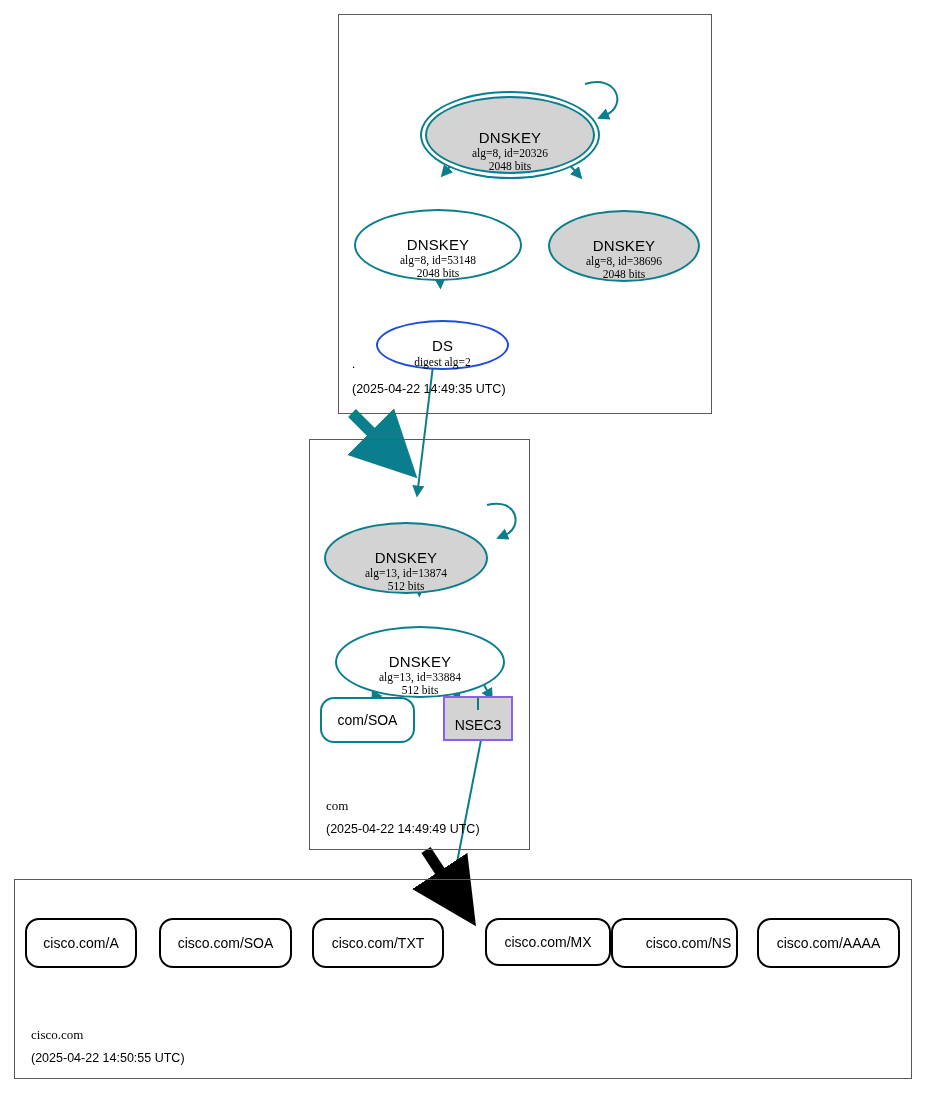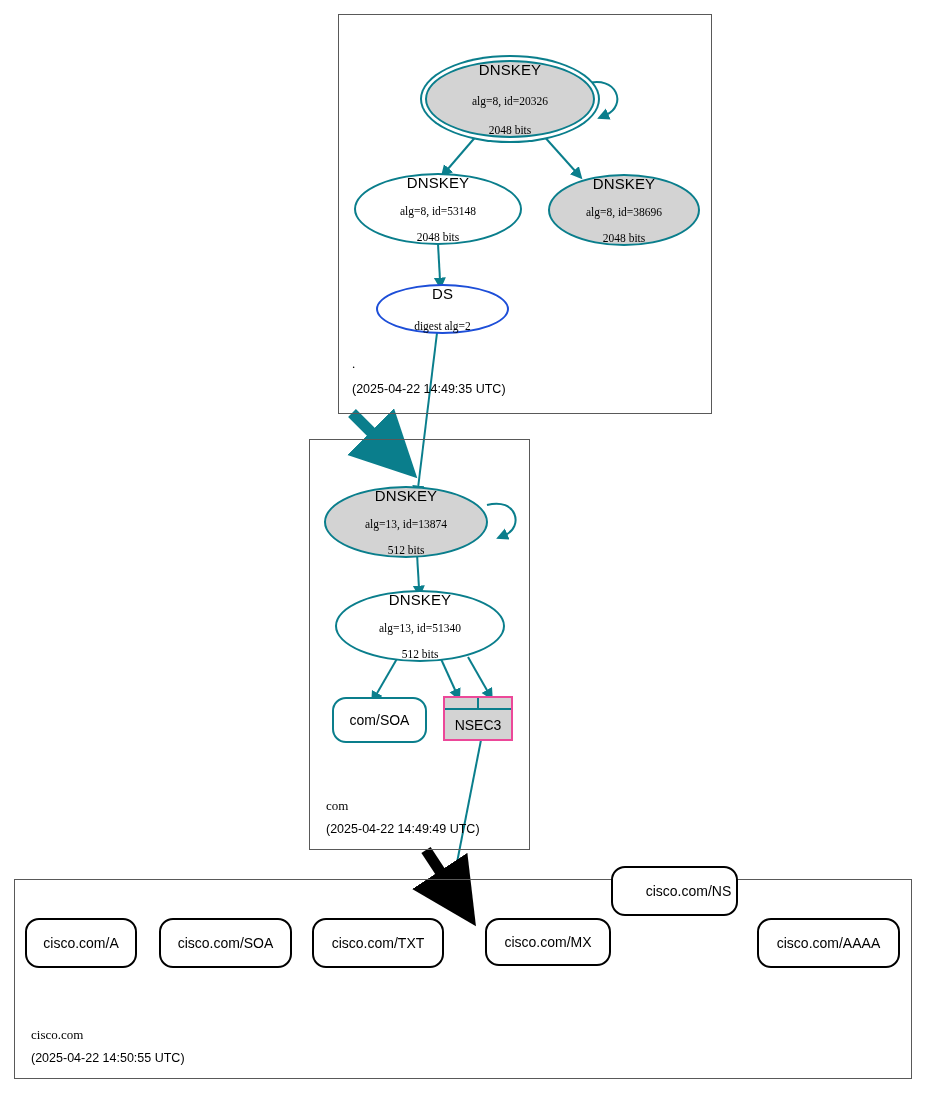--- a/index.html
+++ b/index.html
@@ -42,23 +42,24 @@
     font-size: 12.5px;
     color: #000000;
     white-space: nowrap;
   }
   .node {
     position: absolute;
     box-sizing: border-box;
     display: flex;
     flex-direction: column;
     align-items: center;
-    justify-content: space-between;
+    justify-content: flex-end;
     text-align: center;
     line-height: 1.08;
+    margin-top: 36px;
   }
   .ell {
     border-radius: 50%;
   }
   .node .t1 {
     font-family: "Liberation Sans", sans-serif;
     font-size: 15px;
     color: #000000;
     letter-spacing: 0.1px;
   }
@@ -82,29 +83,29 @@
     border: 2px solid #000000;
     border-radius: 14px;
     background: #ffffff;
     font-family: "Liberation Sans", sans-serif;
     font-size: 14px;
     color: #000000;
     white-space: nowrap;
   }
   .rrset.secure {
     border-color: #0a7e8c;
-    margin-left: 12px;
   }
   .nsec3 {
     position: absolute;
     box-sizing: border-box;
-    border: 2px solid #ec4899;
+    border: 2px solid #8b5cf6;
     background: #d3d3d3;
     display: flex;
     flex-direction: column;
+    align-items: center;
   }
   .nsec3 .cells {
     display: flex;
     height: 10px;
     border-bottom: 2px solid #0a7e8c;
   }
   .nsec3 .cells > span {
     flex: 1;
   }
   .nsec3 .cells > span + span {
@@ -229,21 +230,21 @@
   <div class="node ell" style="left:324px; top:486px; width:164px; height:72px;
               border:2px solid #0a7e8c; background:#d3d3d3;">
     <div class="t1">DNSKEY</div>
     <div class="t2">alg=13, id=13874</div>
     <div class="t3">512 bits</div>
   </div>
 
   <div class="node ell" style="left:335px; top:590px; width:170px; height:72px;
               border:2px solid #0a7e8c; background:#ffffff;">
     <div class="t1">DNSKEY</div>
-    <div class="t2">alg=13, id=51340</div>
+    <div class="t2">alg=13, id=33884</div>
     <div class="t3">512 bits</div>
   </div>
 
   <div class="rrset secure" style="left:320px; top:697px; width:95px; height:46px;">com/SOA</div>
 
   <div class="nsec3" style="left:443px; top:696px; width:70px; height:45px;">
     <div class="cells">
       <span></span>
       <span></span>
     </div>
@@ -256,17 +257,17 @@
   <div class="zone-time" style="left:31px; top:1051px;">(2025-04-22 14:50:55 UTC)</div>
 
   <div class="rrset" style="left:25px; top:918px; width:112px; height:50px;">cisco.com/A</div>
 
   <div class="rrset" style="left:159px; top:918px; width:133px; height:50px;">cisco.com/SOA</div>
 
   <div class="rrset" style="left:312px; top:918px; width:132px; height:50px;">cisco.com/TXT</div>
 
   <div class="rrset" style="left:485px; top:918px; width:126px; height:48px;">cisco.com/MX</div>
 
-  <div class="rrset" style="left:611px; top:866px; width:127px; height:50px;padding-left:28px;">cisco.com/NS</div>
+  <div class="rrset" style="left:611px; top:918px; width:127px; height:50px;padding-left:28px;">cisco.com/NS</div>
 
   <div class="rrset" style="left:757px; top:918px; width:143px; height:50px;">cisco.com/AAAA</div>
 
 </div>
 
 </body></html>

